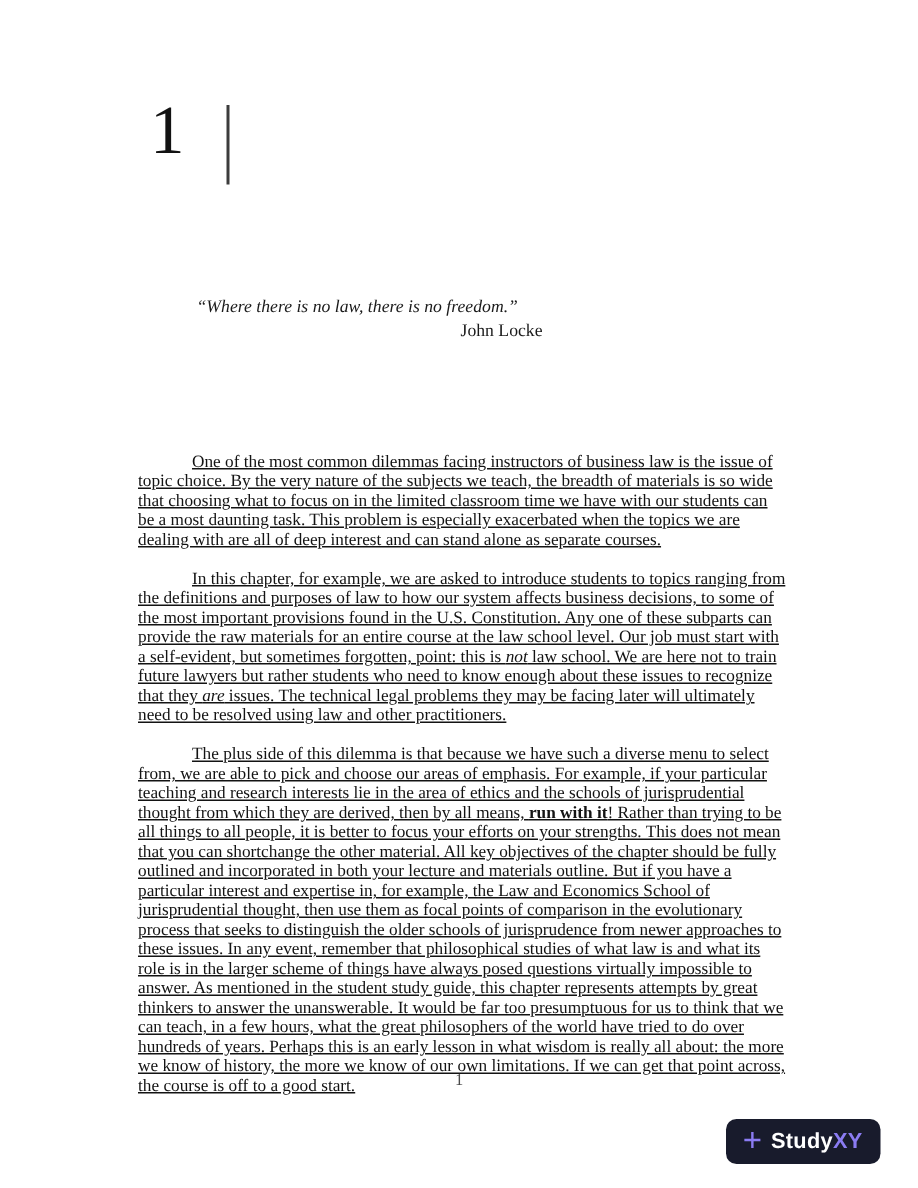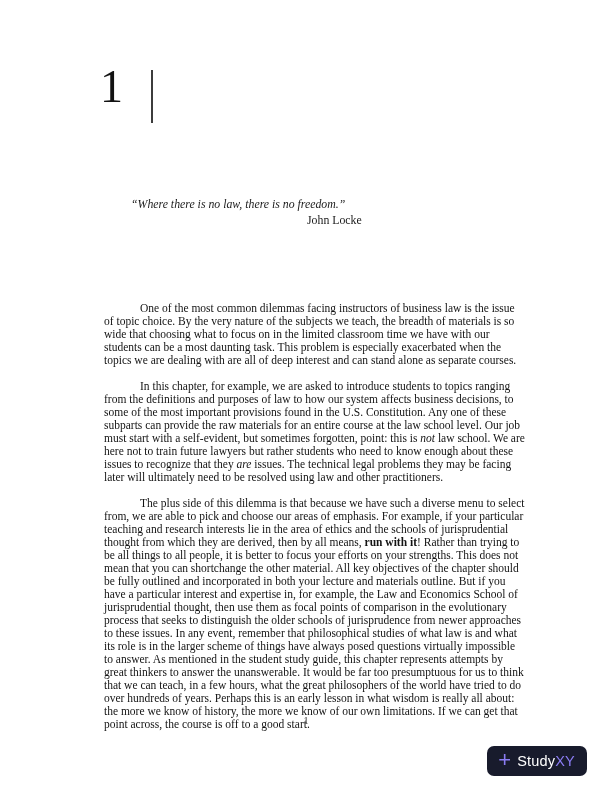--- a/index.html
+++ b/index.html
@@ -81,21 +81,21 @@
   .body-text {
     position: absolute;
     top: 302px;
     left: 88px;
     width: 437px;
     font-size: 11.5px;
     line-height: 13px;
     color: #131313;
     text-align: left;
   }
-  .body-para { margin: 0 0 13px 16px; text-indent: 36px; }
+  .body-para { margin: 0 0 13px 4px; text-indent: 36px; text-decoration: underline; }
   .italic { font-style: italic; }
   .bold { font-weight: bold; }
 
   
   .page-number {
     position: absolute;
     top: 714px;
     left: 0;
     width: 100%;
     text-align: center;
@@ -118,21 +118,21 @@
   .plus-icon {
     font-family: "Liberation Sans", sans-serif;
     font-size: 22px;
     font-weight: 400;
     line-height: 1;
     margin-right: 6px;
     transform: translateY(-1px);
   }
   .brand-text {
     font-family: "Liberation Sans", sans-serif;
-    font-weight: normal;
+    font-weight: bold;
     font-size: 14.5px;
     letter-spacing: 0.2px;
     line-height: 1;
   }
 </style>
 </head>
 <body>
 
 <div class="page">
 

